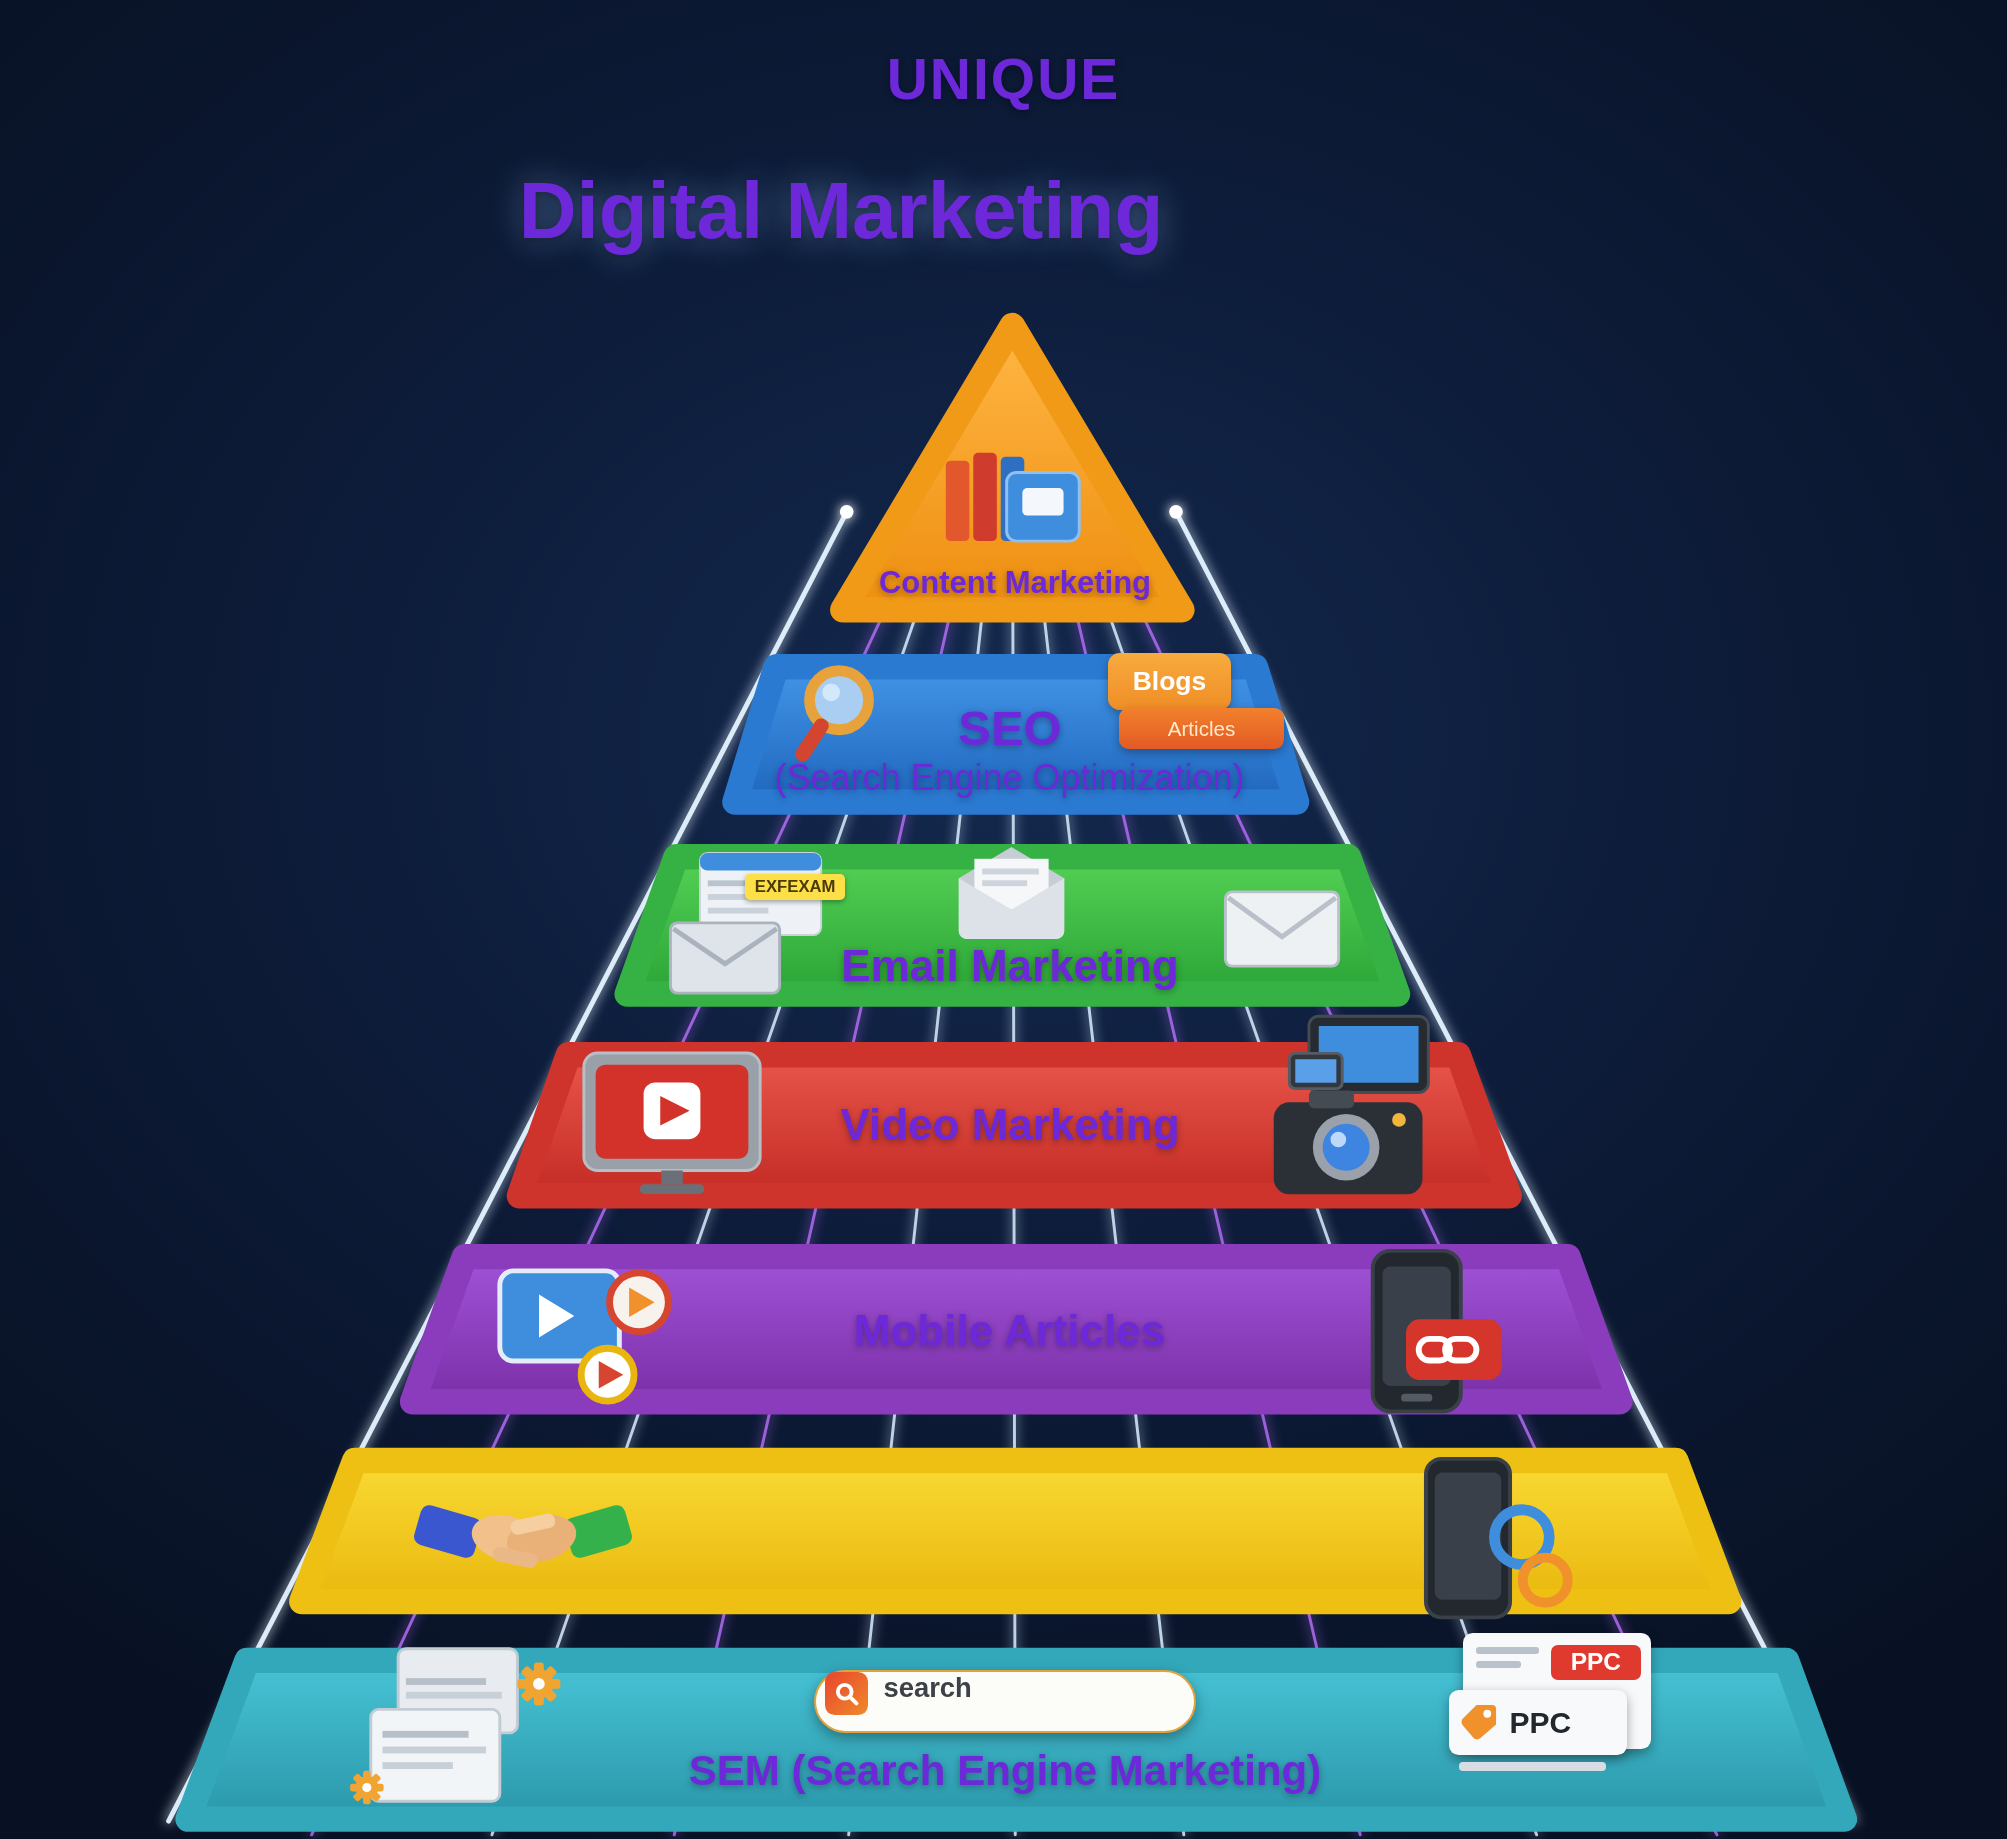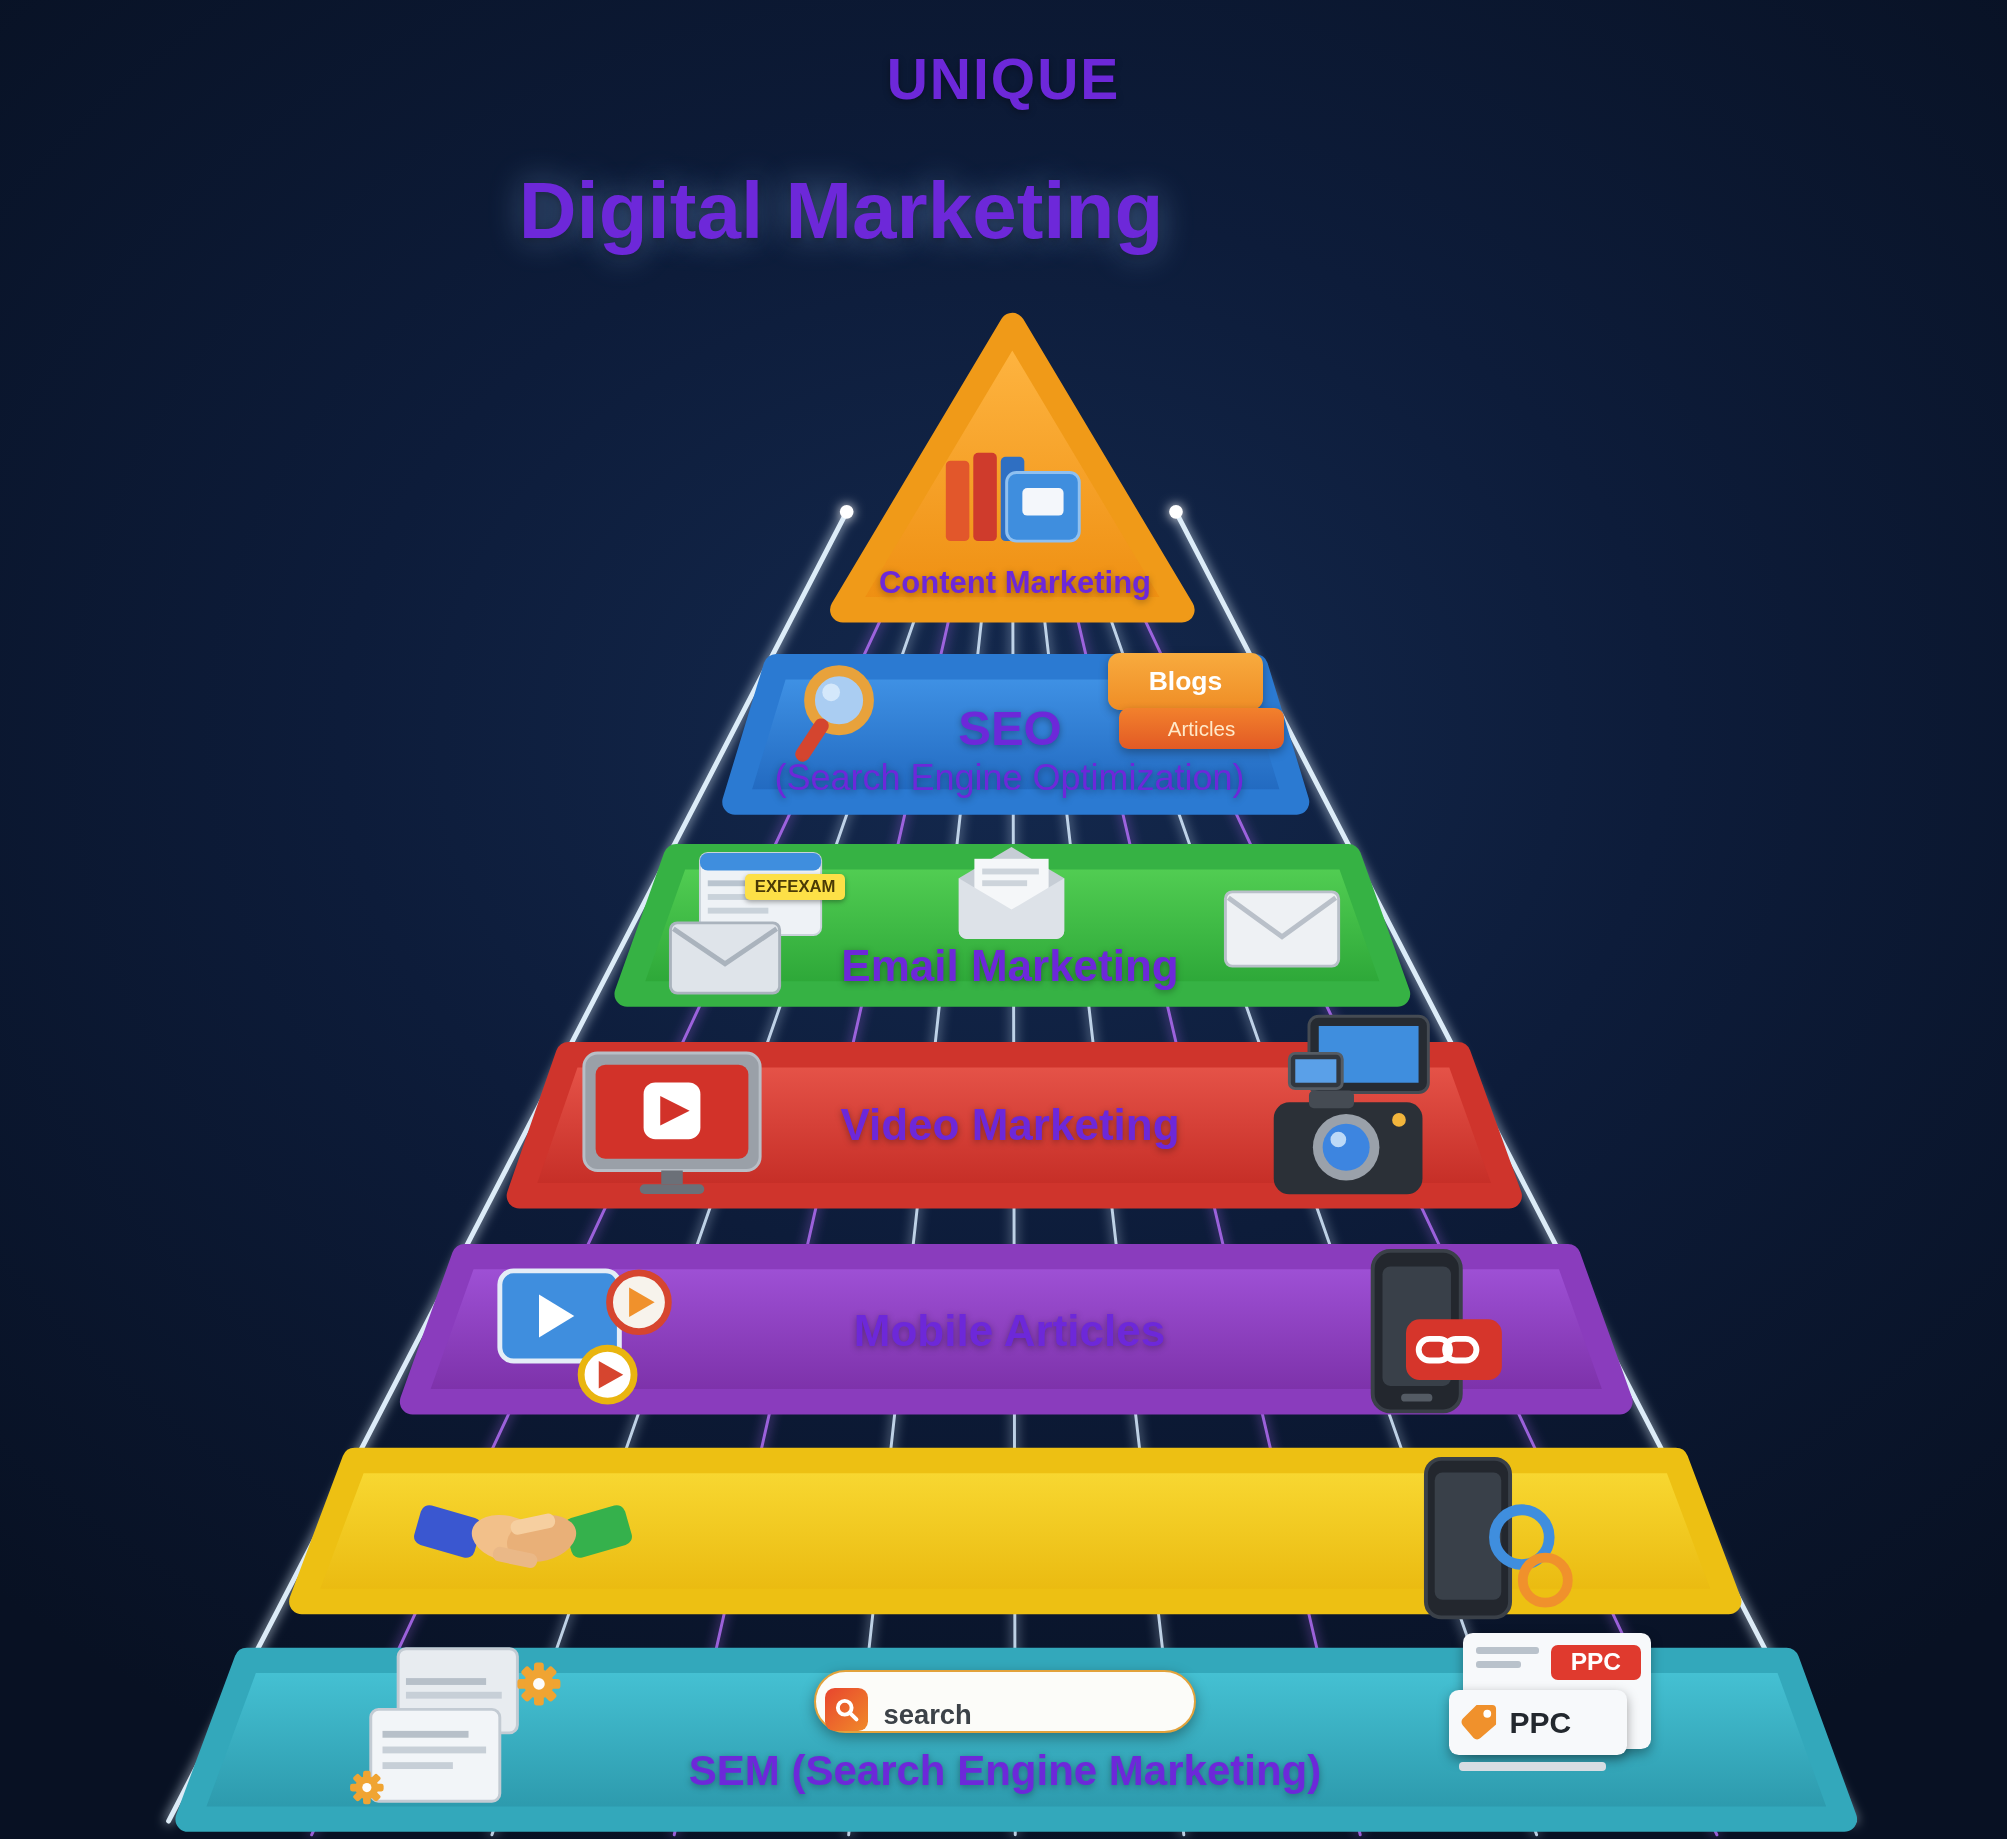--- a/index.html
+++ b/index.html
@@ -16,31 +16,31 @@
     text-shadow:0 0 33px rgba(150,200,255,.45),0 2px 7.8px rgba(0,0,0,.4)}
   .lv1{left:814px;top:565px;width:402px;font-size:31px}
   .lv2a{left:755px;top:700px;width:510px;font-size:49px}
   .lv2b{left:676px;top:757px;width:667px;font-size:36px;font-weight:400}
   .lv3{left:765px;top:941px;width:490px;font-size:44px}
   .lv4{left:755px;top:1100px;width:510px;font-size:44px}
   .lv5{left:745px;top:1306px;width:529px;font-size:44px}
   .lv6{left:686px;top:1478px;width:637px;font-size:44px}
   .lv7{left:657px;top:1747px;width:696px;font-size:42px}
 
-  .chip-blogs{position:absolute;left:1108px;top:653px;width:155px;height:57px;
+  .chip-blogs{position:absolute;left:1108px;top:653px;width:123px;height:57px;
     background:linear-gradient(#f8ab3e,#ef8d26);border-radius:11.8px;display:flex;align-items:center;justify-content:center;
     font-weight:700;font-size:26.5px;color:#fff;box-shadow:0 3.9px 9.8px rgba(0,0,0,.3)}
   .chip-articles{position:absolute;left:1119px;top:708px;width:165px;height:41px;
     background:linear-gradient(#f2812c,#e25a25);border-radius:9.8px;display:flex;align-items:center;justify-content:center;
     font-weight:400;font-size:20.6px;color:#ffe9c9;box-shadow:0 3.9px 9.8px rgba(0,0,0,.3)}
   .chip-email{position:absolute;left:745px;top:874px;padding:2.9px 9.8px;background:#fde047;color:#4a3a06;
     font-weight:700;font-size:16.7px;border-radius:4.9px;box-shadow:0 2px 4.9px rgba(0,0,0,.35)}
 
   .search-pill{position:absolute;left:814px;top:1670px;width:382px;height:63px;background:#fcfcf9;
-    border:2.9px solid #e2a23c;border-radius:33px;display:flex;align-items:flex-end;gap:15.7px;padding-left:8.8px;
+    border:2.9px solid #e2a23c;border-radius:33px;display:flex;align-items:flex-start;gap:15.7px;padding-left:8.8px;
     box-sizing:border-box;box-shadow:0 4.9px 13.7px rgba(0,0,0,.35)}
   .search-pill-badge{width:43px;height:43px;border-radius:9.8px;background:linear-gradient(135deg,#e8452e,#f08a2a);
     display:flex;align-items:center;justify-content:center;flex:0 0 auto}
   .search-pill span{color:#3c4248;font-size:27.4px;font-weight:700}
 
   .ppc{position:absolute;left:1449px;top:1633px;width:216px;height:176px}
   .ppc-card{position:absolute;background:#f7f9fb;border-radius:9.8px;box-shadow:0 4.9px 11.8px rgba(0,0,0,.35)}
   .ppc-top{left:13.7px;top:0;width:188px;height:116px}
   .ppc-lines{position:absolute;left:13.7px;top:13.7px}
   .ppc-lines i{display:block;width:63px;height:6.9px;background:#b9c2cb;margin-bottom:7.8px;border-radius:2.9px}

